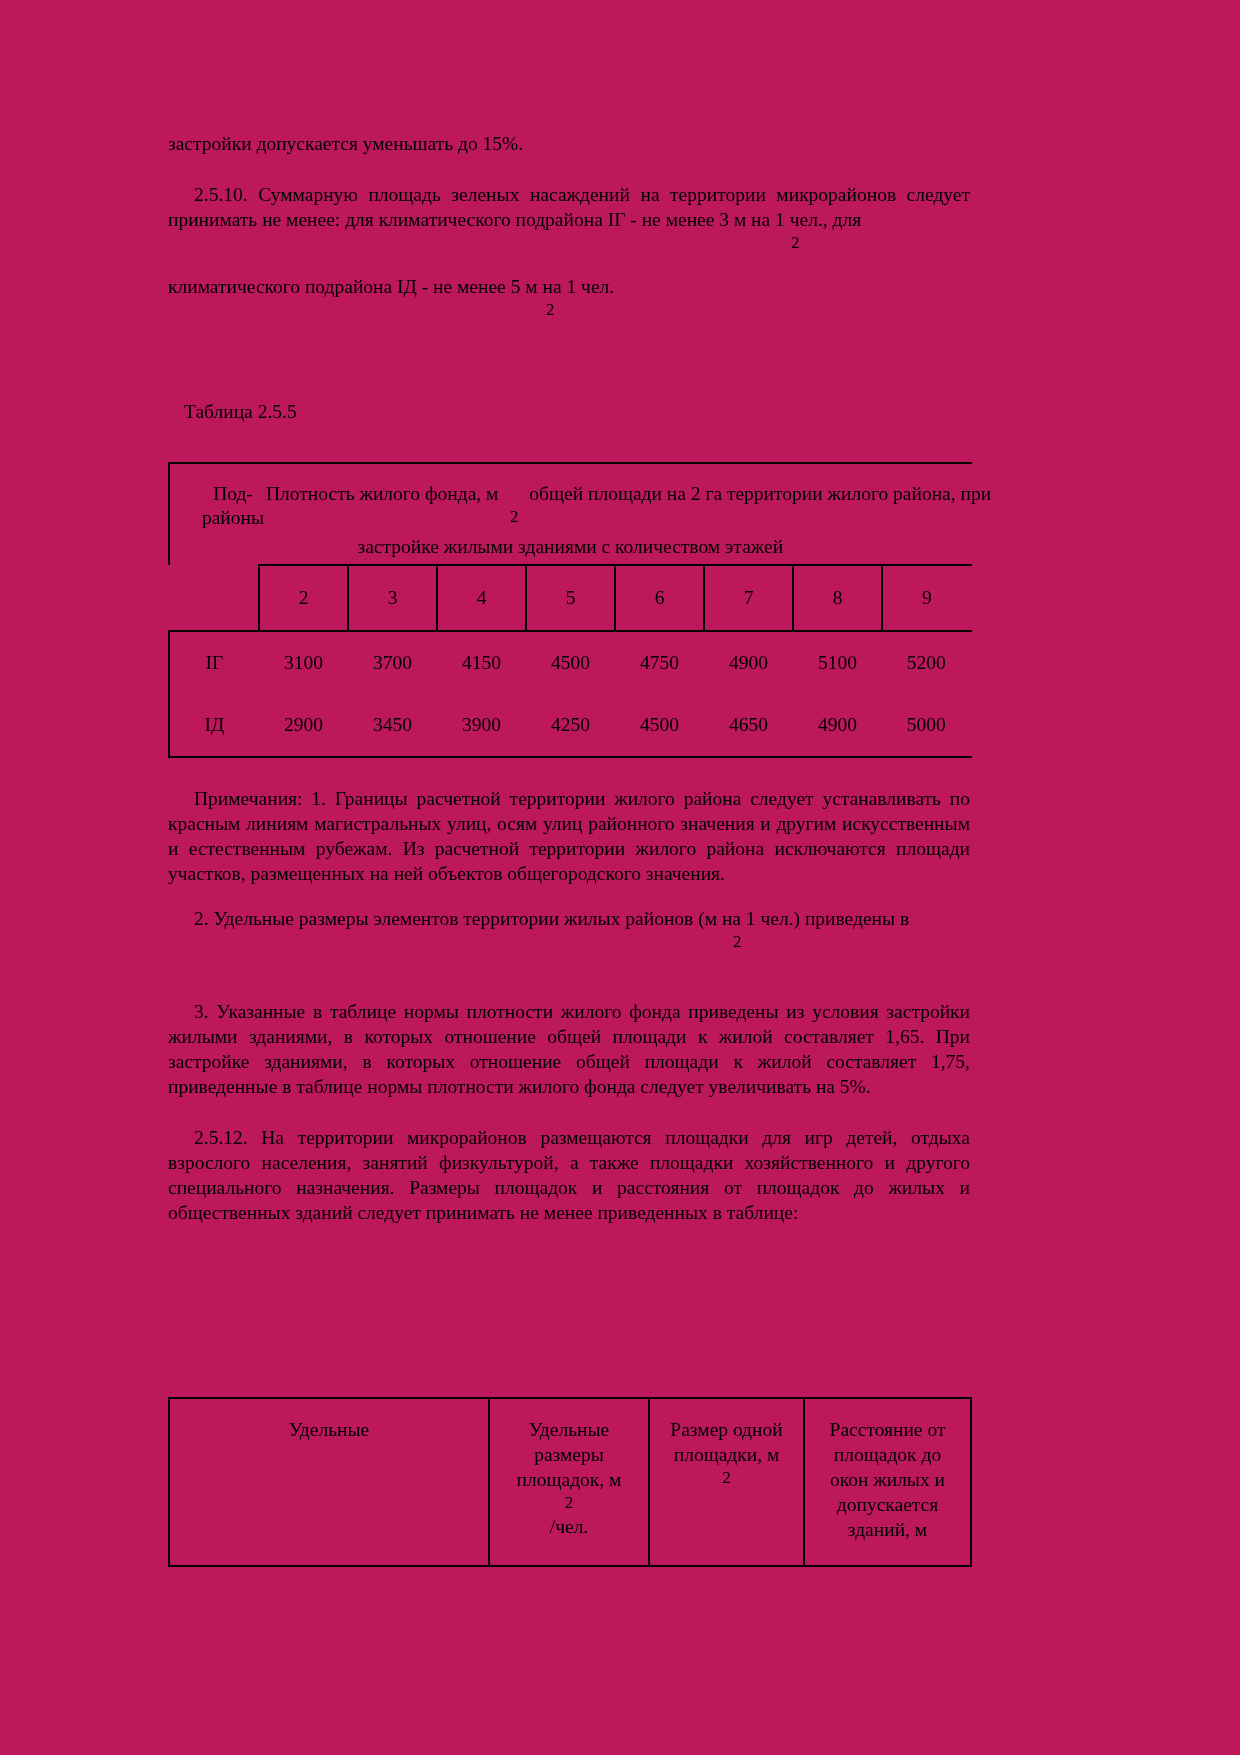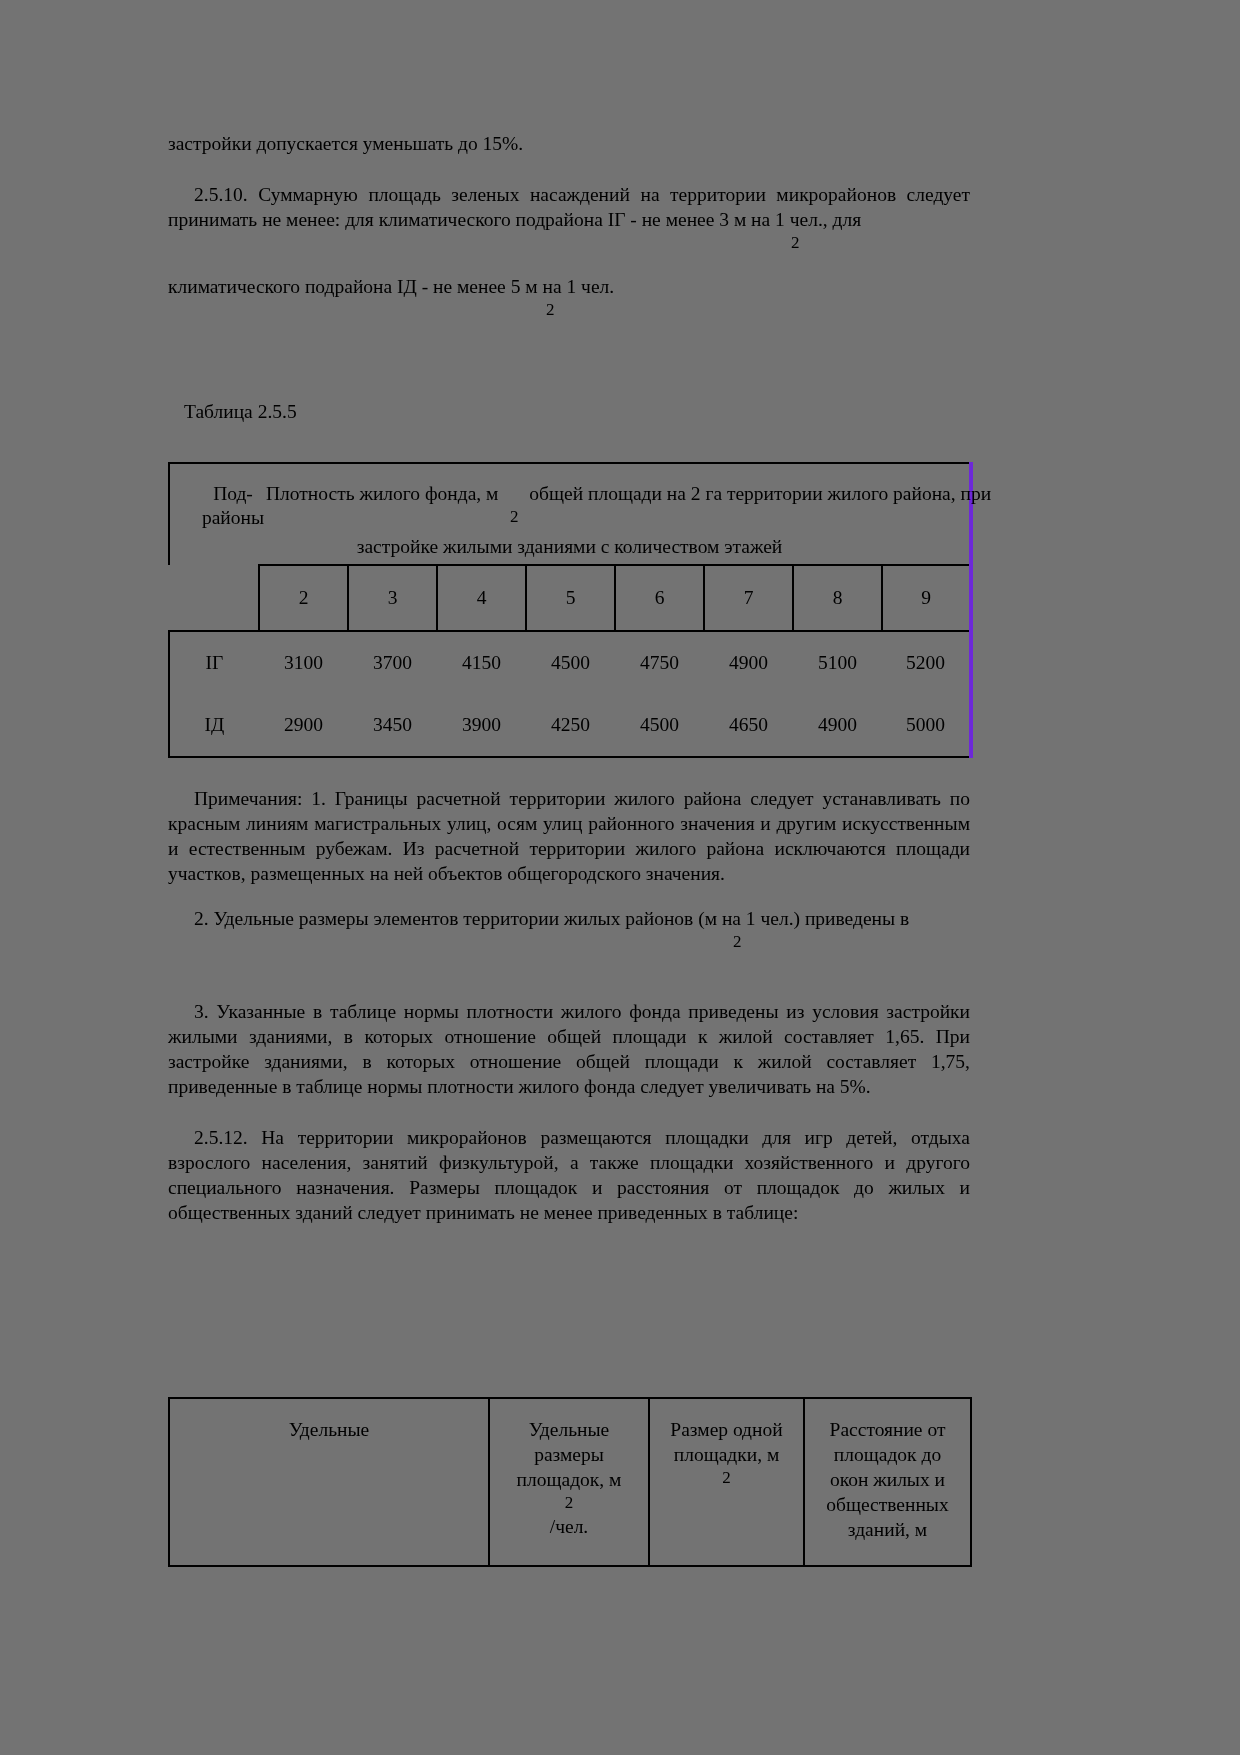--- a/index.html
+++ b/index.html
@@ -4,21 +4,21 @@
 <style>
   html, body {
     margin: 0;
     padding: 0;
     background: #ffffff;
   }
   .page {
     position: relative;
     width: 1240px;
     height: 1755px;
-    background: #737373;
+    background: #be185d;
     font-family: "Liberation Serif", "DejaVu Serif", serif;
     color: #000000;
     overflow: hidden;
   }
   .content {
     position: absolute;
     left: 168px;
     top: 0;
     width: 802px;
   }
@@ -62,21 +62,21 @@
   
   .tbl255 {
     border-collapse: collapse;
     width: 802px;
     table-layout: fixed;
     font-size: 19.5px;
   }
   .tbl255 .outer-top    { border-top: 2px solid #000; }
   .tbl255 .outer-bottom { border-bottom: 2px solid #000; }
   .tbl255 .outer-left   { border-left: 2px solid #000; }
-  .tbl255 .outer-right  { border-right: 4px solid #6d28d9; }
+  .tbl255 .outer-right  { border-right: 1px solid #6d28d9; }
   .tbl255 td, .tbl255 th {
     padding: 0;
     font-weight: normal;
     vertical-align: middle;
     text-align: center;
   }
 
   .hdr-wrap {
     position: relative;
     height: 100px;
@@ -300,21 +300,21 @@
           </td>
           <td class="cell-pad bhdr-h">
             <span>Размер одной</span><br>
             <span>площадки, м</span>
             <span class="sub2-line">2</span>
           </td>
           <td class="cell-pad bhdr-h">
             <span>Расстояние от</span><br>
             <span>площадок до</span><br>
             <span>окон жилых и</span><br>
-            <span>общественных</span><br>
+            <span>допускается</span><br>
             <span>зданий, м</span>
           </td>
         </tr>
       </tbody>
     </table>
 
   </div>
 </div>
 
 </body></html>

